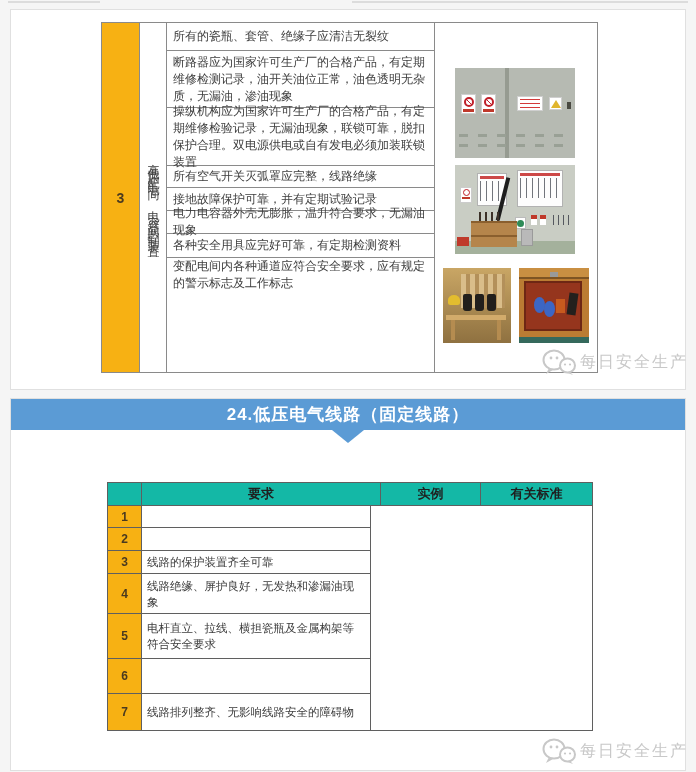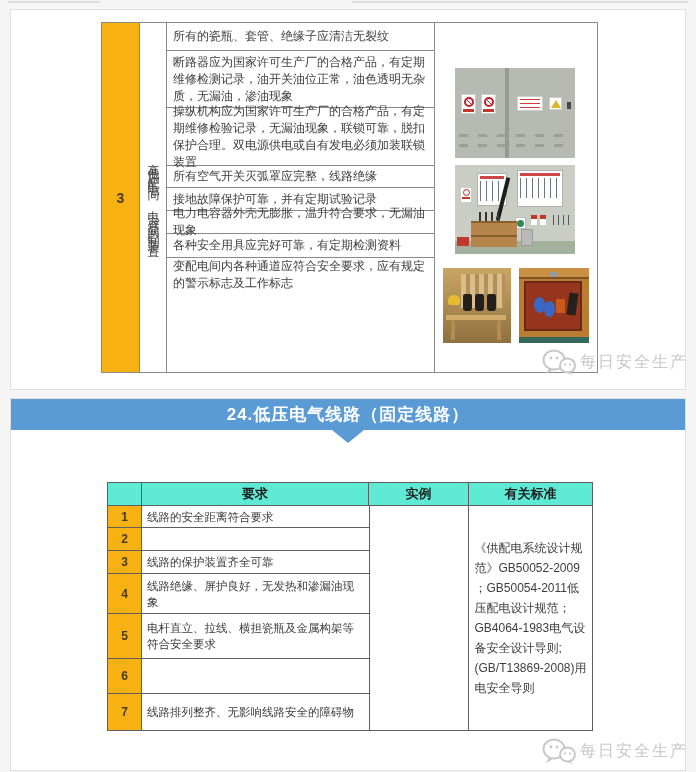--- a/index.html
+++ b/index.html
@@ -83,27 +83,27 @@
   
   .banner { position: absolute; left: 0; top: 0; width: 100%; height: 31px; background: #5B9BD5;
             display: flex; align-items: center; justify-content: center;
             color: #ffffff; font-weight: bold; font-size: 17px; letter-spacing: 1px; }
   .callout-triangle { position: absolute; left: 50%; top: 31px; transform: translateX(-50%);
             width: 0; height: 0; border-left: 16px solid transparent; border-right: 16px solid transparent;
             border-top: 13px solid #5B9BD5; }
 
   
   .btable { position: absolute; left: 96px; top: 83px; width: 486px; border: 1px solid #5f5f5f; background: #fff; }
-  .b-header { display: flex; height: 23px; background: #5eead4; border-bottom: 1px solid #5f5f5f;
+  .b-header { display: flex; height: 23px; background: #14b8a6; border-bottom: 1px solid #5f5f5f;
               font-weight: bold; font-size: 13px; color: #1f1f1f; }
   .b-header > div { display: flex; align-items: center; justify-content: center; }
   .bh-num { width: 34px; border-right: 1px solid #5f5f5f; }
   .bh-req { flex: 1; }
   .bh-ex  { width: 100px; border-left: 1px solid #5f5f5f; }
-  .bh-st  { width: 124px; border-left: 1px solid #5f5f5f; }
+  .bh-st  { width: 112px; border-left: 1px solid #5f5f5f; }
   .b-body { display: flex; }
   .b-rows { width: 262px; display: flex; flex-direction: column; }
   .b-row  { display: flex; border-bottom: 1px solid #5f5f5f; }
   .b-row:last-child { border-bottom: none; }
   .b-num  { width: 34px; background: #F7B113; display: flex; align-items: center; justify-content: center;
             border-right: 1px solid #5f5f5f; font-size: 12px; color: #4a3a20; font-weight: bold; }
   .b-text { flex: 1; display: flex; align-items: center; padding: 2px 5px;
             font-size: 11.5px; line-height: 16px; color: #3d3d3d; }
   .b-example   { width: 100px; border-left: 1px solid #5f5f5f; }
   .b-standards { width: 124px; border-left: 1px solid #5f5f5f; display: flex; align-items: center;
@@ -235,21 +235,20 @@
       <div class="b-header">
         <div class="bh-num"></div>
         <div class="bh-req">要求</div>
         <div class="bh-ex">实例</div>
         <div class="bh-st">有关标准</div>
       </div>
       <div class="b-body">
         <div class="b-rows">
           <div class="b-row" style="height:22px">
             <div class="b-num">1</div>
-            <div class="b-text">线路的安全距离符合要求</div>
           </div>
           <div class="b-row" style="height:23px">
             <div class="b-num">2</div>
           </div>
           <div class="b-row" style="height:23px">
             <div class="b-num">3</div>
             <div class="b-text">线路的保护装置齐全可靠</div>
           </div>
           <div class="b-row" style="height:40px">
             <div class="b-num">4</div>
@@ -261,21 +260,20 @@
           </div>
           <div class="b-row" style="height:35px">
             <div class="b-num">6</div>
           </div>
           <div class="b-row" style="height:36px">
             <div class="b-num">7</div>
             <div class="b-text">线路排列整齐、无影响线路安全的障碍物</div>
           </div>
         </div>
         <div class="b-example"></div>
-        <div class="b-standards">《供配电系统设计规范》GB50052-2009 ；GB50054-2011低压配电设计规范；GB4064-1983电气设备安全设计导则;(GB/T13869-2008)用电安全导则</div>
       </div>
     </div>
   </div>
 
   <div class="watermark" id="wm1">
     <svg width="34" height="26" viewBox="0 0 34 26">
       <ellipse cx="12" cy="11" rx="10.5" ry="9.5" fill="none" stroke="#c8c8c8" stroke-width="2"></ellipse>
       <path d="M7 19 L4 25 L11 21 Z" fill="#c8c8c8"></path>
       <ellipse cx="25.5" cy="16.5" rx="7.5" ry="7" fill="#ffffff" stroke="#c8c8c8" stroke-width="2"></ellipse>
       <path d="M28 23 L31 26 L25.5 24 Z" fill="#c8c8c8"></path>

